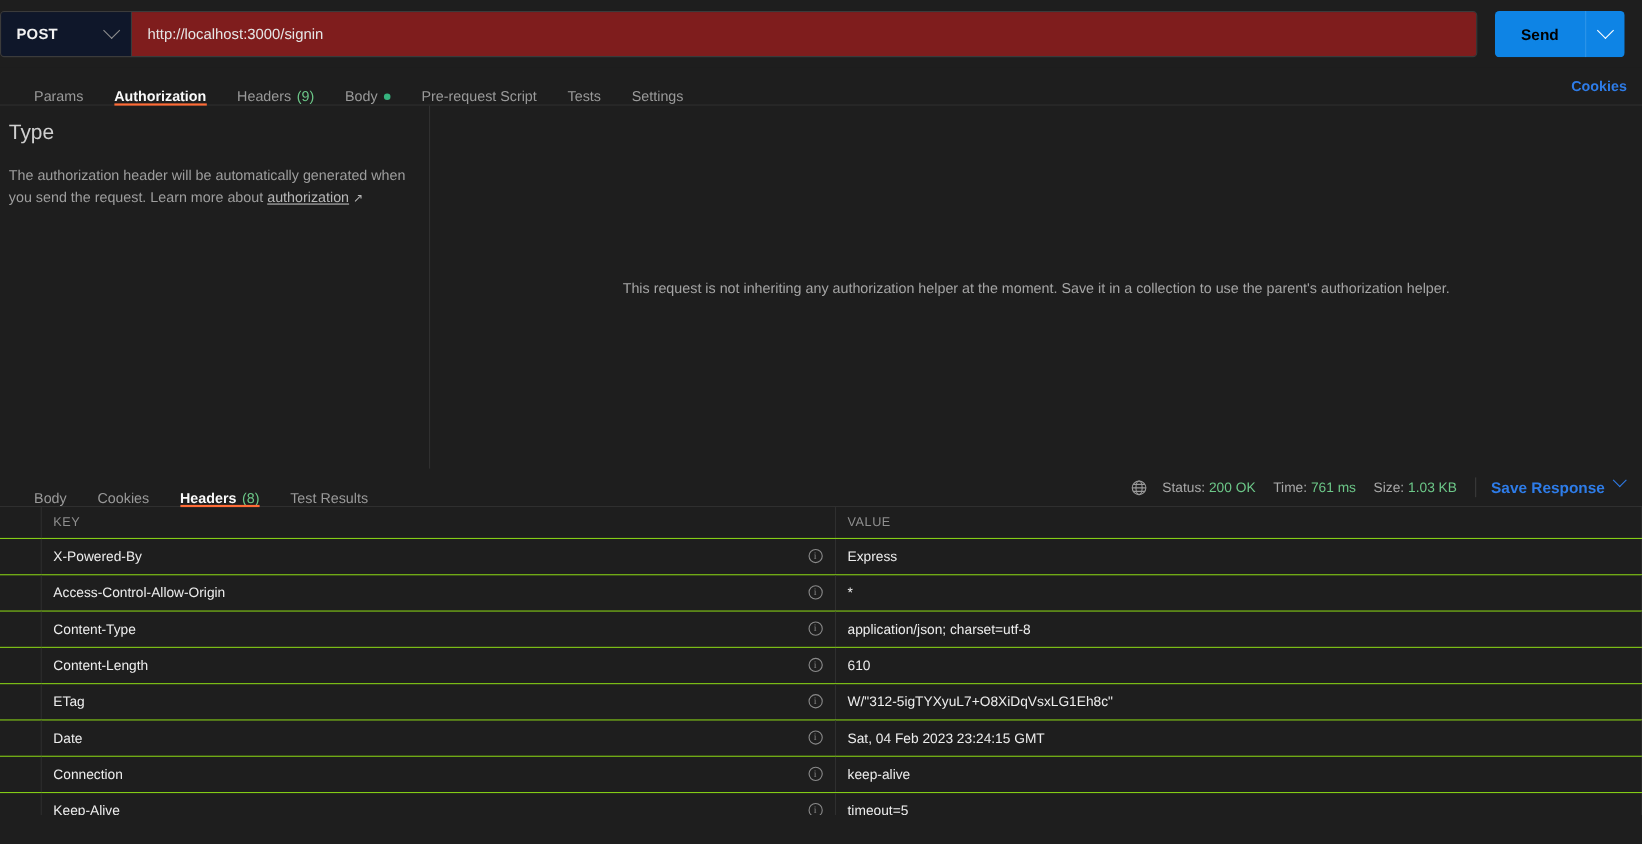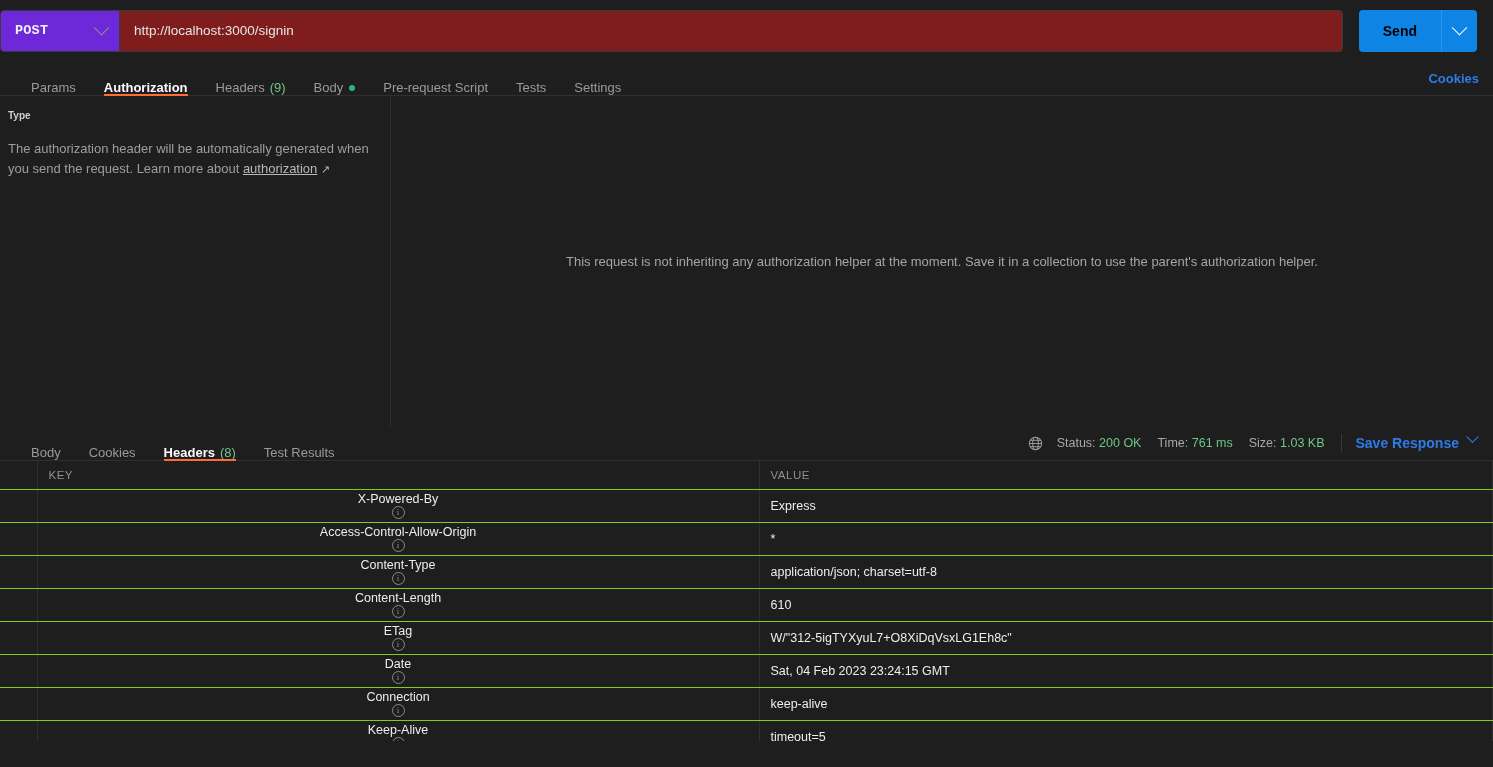--- a/index.html
+++ b/index.html
@@ -30,25 +30,24 @@
     background: #2b2b2b;
     overflow: hidden;
     margin-left: 0;
   }
   .method-select {
     width: 119px;
     display: flex;
     align-items: center;
     justify-content: space-between;
     padding: 0 12px 0 14px;
-    background: #6d28d9;
+    background: #0f172a;
     border-right: 1px solid #3b3b3b;
     cursor: pointer;
     height: 100%;
-    font-family: Liberation Mono, monospace;
   }
   .method-label {
     font-size: 13.5px;
     font-weight: bold;
     color: #f2f2f2;
     letter-spacing: .2px;
   }
   .chev {
     width: 11px; height: 11px;
     border-right: 1.6px solid #8e8e8e;
@@ -146,25 +145,24 @@
     width: 391px;
     border-right: 1px solid #303030;
     padding: 14px 16px 0 8px;
   }
   .type-row {
     display: flex;
     align-items: center;
     margin-bottom: 18px;
   }
   .type-label {
-    font-size: 10px;
+    font-size: 19px;
     color: #cfcfcf;
     width: 200px;
     padding-left: 0;
-    font-weight: bold;
   }
   .type-select {
     width: 177px;
     height: 32px;
     background: #2b2b2b;
     border-radius: 4px;
     display: flex;
     align-items: center;
     justify-content: space-between;
     padding: 0 11px 0 13px;
@@ -253,21 +251,20 @@
   .hdr-table tbody td {
     height: 33px;
     font-size: 12.5px;
     color: #ededed;
     padding: 0 0 0 11px;
   }
   .hdr-table tbody td.col-gutter { padding: 0; }
   .key-cell-inner {
     display: flex; align-items: center; justify-content: space-between;
     padding-right: 11px;
-    flex-direction: column;
   }
   .info-icon {
     width: 13px; height: 13px; flex: none;
     border: 1px solid #8a8a8a;
     border-radius: 50%;
     color: #8a8a8a;
     font-size: 9px;
     line-height: 11px;
     text-align: center;
     font-family: "Liberation Serif", serif;

